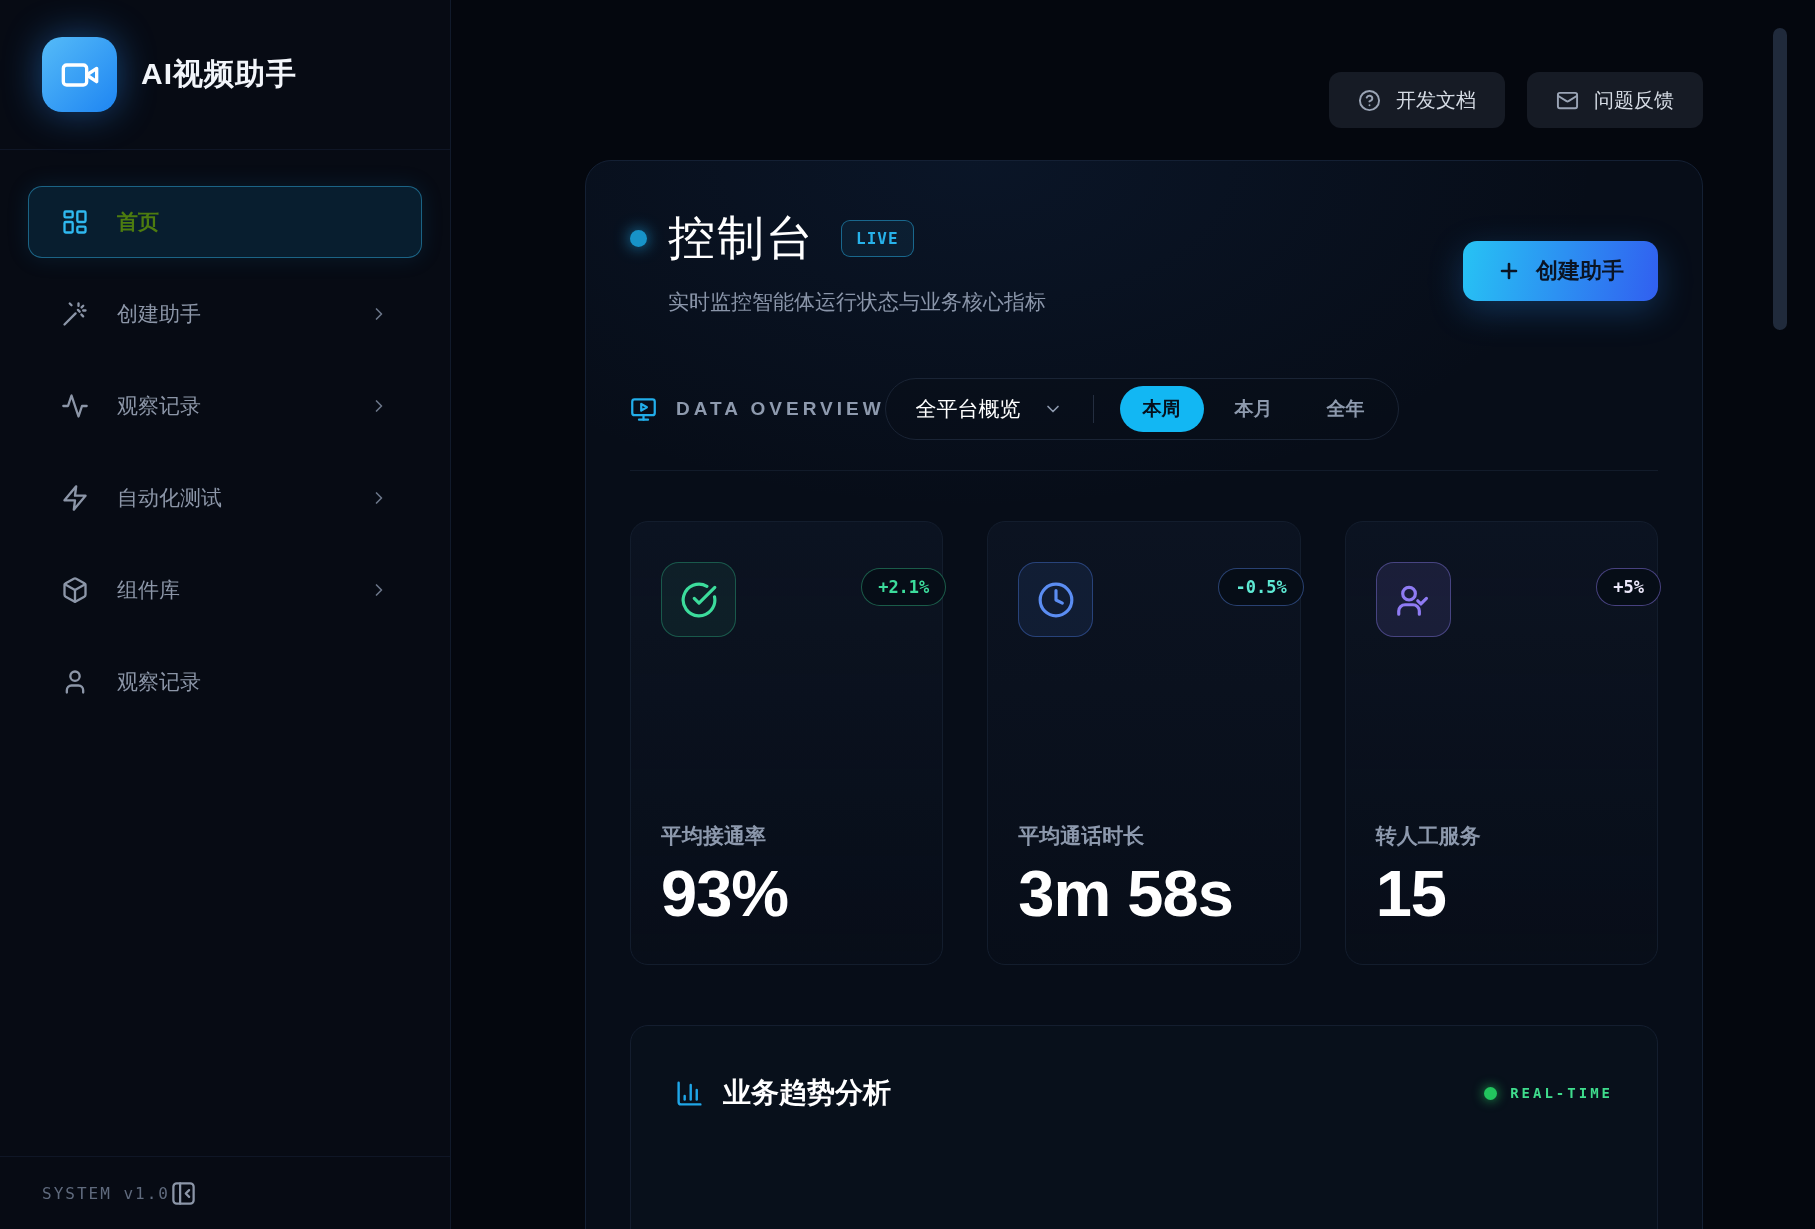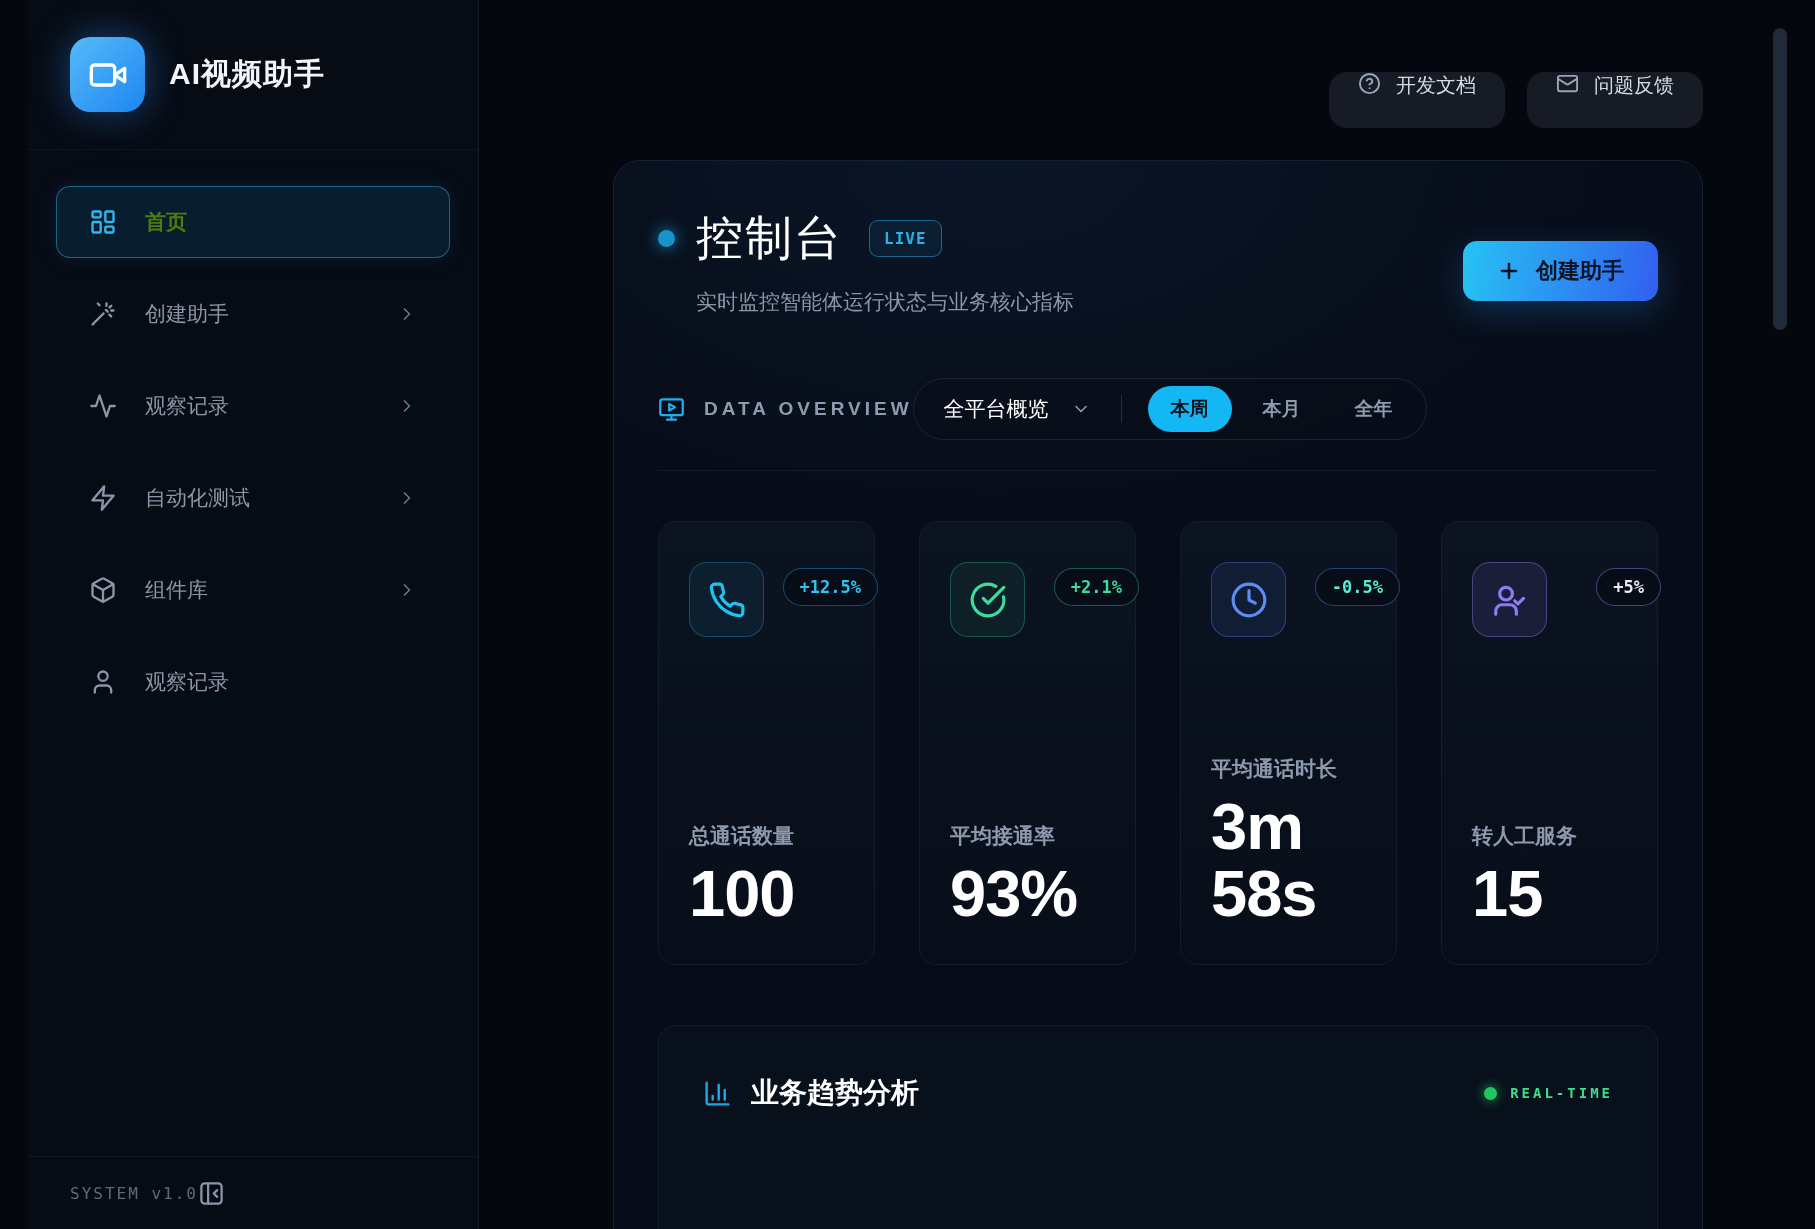--- a/index.html
+++ b/index.html
@@ -4,21 +4,21 @@
 <style>
   * { box-sizing: border-box; }
   html,body { margin:0; padding:0; }
   body {
     width:1815px; height:1229px; overflow:hidden;
     background:#04070e;
     font-family:"Liberation Sans", sans-serif;
     color:#e5eaf2;
     position:relative;
   }
-  .root { display:flex; width:100%; height:100%;padding-left:28px; }
+  .root { display:flex; width:100%; height:100%; }
 
   
   .sidebar { width:451px; min-width:451px; background:#070b14; border-right:1px solid #111a2b; display:flex; flex-direction:column; }
   .side-header { height:150px; border-bottom:1px solid #0f1626; display:flex; align-items:center; padding:0 42px; gap:24px; }
   .logo { width:75px; height:75px; border-radius:20px; background:linear-gradient(135deg,#55bbf8,#1e85f2); display:flex; align-items:center; justify-content:center; box-shadow:0 0 38px rgba(45,140,245,.45); }
   .logo svg { width:40px; height:40px; color:#ffffff; }
   .app-title { font-size:30px; font-weight:700; color:#f2f5fa; letter-spacing:1px; }
 
   .nav { padding:36px 28px 0; flex:1; }
   .nav-item { height:72px; margin-bottom:20px; border-radius:14px; display:flex; align-items:center; padding:0 32px; gap:28px; color:#8c96a8; cursor:pointer; border:1px solid transparent; }
@@ -30,21 +30,21 @@
   .nav-item.active .nav-ic { color:#2fb9f0; }
 
   .side-footer { height:73px; border-top:1px solid #0f1626; display:flex; align-items:center; padding:0 42px; }
   .version { font-family:"DejaVu Sans Mono", monospace; font-size:16px; color:#5f6a7d; letter-spacing:2px; }
   .collapse-btn { background:none; border:none; padding:0; cursor:pointer; display:flex; }
   .collapse-btn svg { width:27px; height:27px; color:#8c96a8; }
 
   
   .main { flex:1; position:relative; }
   .toolbar { position:absolute; top:72px; right:112px; display:flex; gap:22px; }
-  .tool-btn { height:56px; background:#161b25; border:none; border-radius:18px; display:flex; gap:15px; padding:0 29px; font-size:20px; color:#d5dbe4; font-family:inherit; cursor:pointer; }
+  .tool-btn { height:56px; background:#161b25; border:none; border-radius:12px; display:flex; align-items:center; gap:15px; padding:0 29px; font-size:20px; color:#d5dbe4; font-family:inherit; cursor:pointer; }
   .tool-btn svg { width:23px; height:23px; color:#9aa4b5; }
 
   .panel {
     position:absolute; top:160px; left:134px; right:112px; height:1500px;
     border-radius:26px; border:1px solid #142034;
     background: radial-gradient(1000px 560px at 35% 0%, rgba(30,72,132,0.14), rgba(0,0,0,0) 62%), #070d18;
     padding:46px 44px;
   }
 
   .panel-head { display:flex; justify-content:space-between; align-items:flex-start; }
@@ -252,32 +252,20 @@
           <div class="ov-tabs">
             <button class="ov-tab active">本周</button>
             <button class="ov-tab">本月</button>
             <button class="ov-tab">全年</button>
           </div>
         </div>
       </div>
 
       <div class="cards">
 
-        <div class="card c-cyan">
-          <div class="tile">
-            <svg viewBox="0 0 24 24" fill="none" stroke="currentColor" stroke-width="2" stroke-linecap="round" stroke-linejoin="round">
-                <path d="M22 16.92v3a2 2 0 0 1-2.18 2 19.79 19.79 0 0 1-8.63-3.07 19.5 19.5 0 0 1-6-6 19.79 19.79 0 0 1-3.07-8.67A2 2 0 0 1 4.11 2h3a2 2 0 0 1 2 1.72 12.84 12.84 0 0 0 .7 2.81 2 2 0 0 1-.45 2.11L8.09 9.91a16 16 0 0 0 6 6l1.27-1.27a2 2 0 0 1 2.11-.45 12.84 12.84 0 0 0 2.81.7A2 2 0 0 1 22 16.92z"></path>
-              </svg>
-          </div>
-          <span class="delta">+12.5%</span>
-          <div>
-            <div class="stat-label">总通话数量</div>
-            <div class="stat-value">100</div>
-          </div>
-        </div>
 
         <div class="card c-green">
           <div class="tile">
             <svg viewBox="0 0 24 24" fill="none" stroke="currentColor" stroke-width="2" stroke-linecap="round" stroke-linejoin="round">
                 <path d="M21.801 10A10 10 0 1 1 17 3.335"></path>
                 <path d="m9 11 3 3L22 4"></path>
               </svg>
           </div>
           <span class="delta">+2.1%</span>
           <div>

